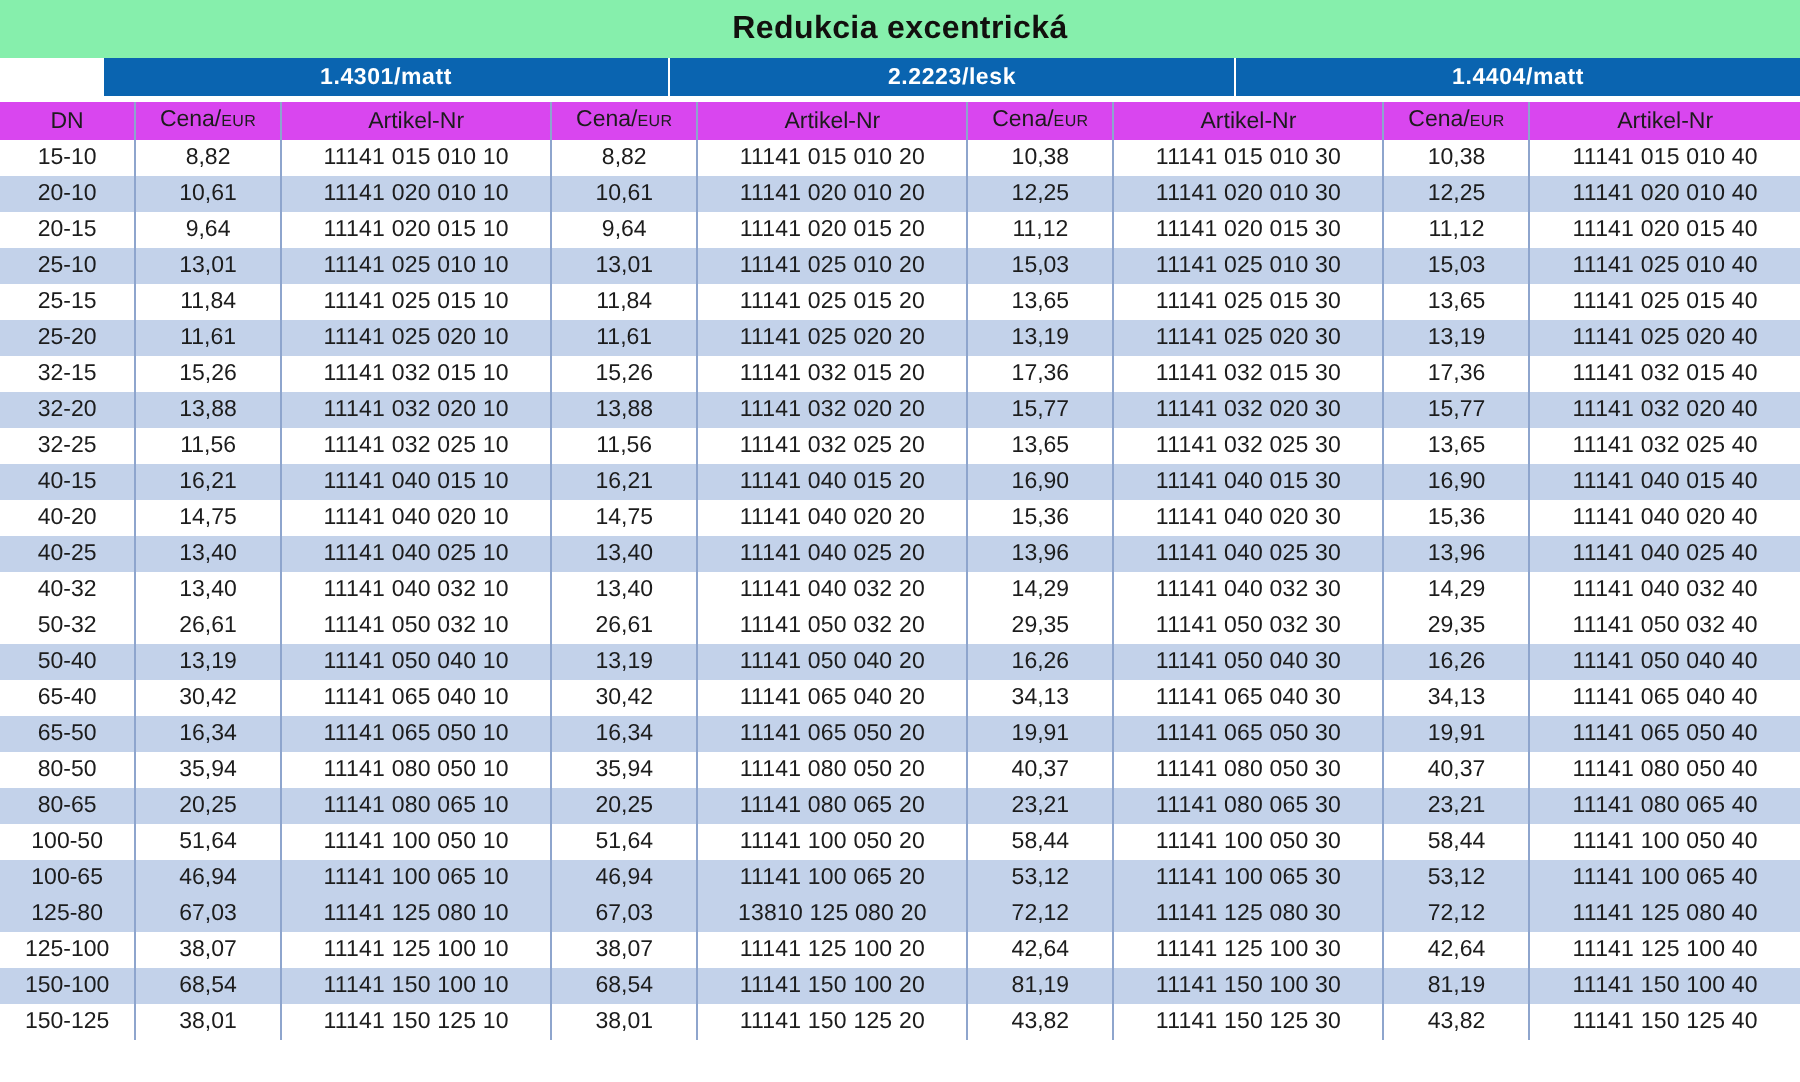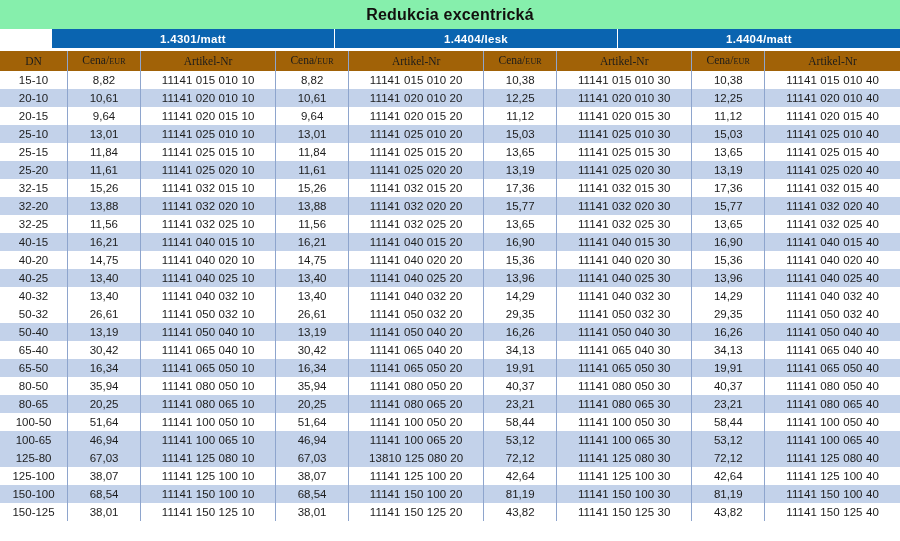--- a/index.html
+++ b/index.html
@@ -75,28 +75,27 @@
     font-size: 11.5px;
     color: #1c1c1c;
     padding: 0;
     height: 18px;
     line-height: 18px;
     white-space: nowrap;
     overflow: hidden;
   }
 
   thead th {
-    background: #a16207;
+    background: #d946ef;
     font-weight: normal;
     color: #2a2a2a;
     text-align: center;
     height: 19px;
     line-height: 19px;
     border-right: 1px solid #8ea5cd;
-    font-family: Liberation Serif, serif;
   }
   thead th.last-col { border-right: none; }
 
   tbody td {
     text-align: center;
     border-right: 1px solid #8ea5cd;
   }
   tbody td.last-col { border-right: none; }
 
   tbody tr.odd  td { background: #ffffff; }
@@ -117,21 +116,21 @@
 
 <div class="sheet">
 
   <div class="title-band">
     <div class="title-text">Redukcia excentrická</div>
   </div>
 
   <div class="group-header">
     <div class="group-spacer"></div>
     <div class="group-cell">1.4301/matt</div>
-    <div class="group-cell">1.4404/lesk</div>
+    <div class="group-cell">2.2223/lesk</div>
     <div class="group-cell">1.4404/matt</div>
   </div>
 
   <table class="price-table">
     <colgroup>
       <col class="c-dn">
         <col class="c-price">
         <col class="c-art">
       <col class="c-price">
         <col class="c-art">

